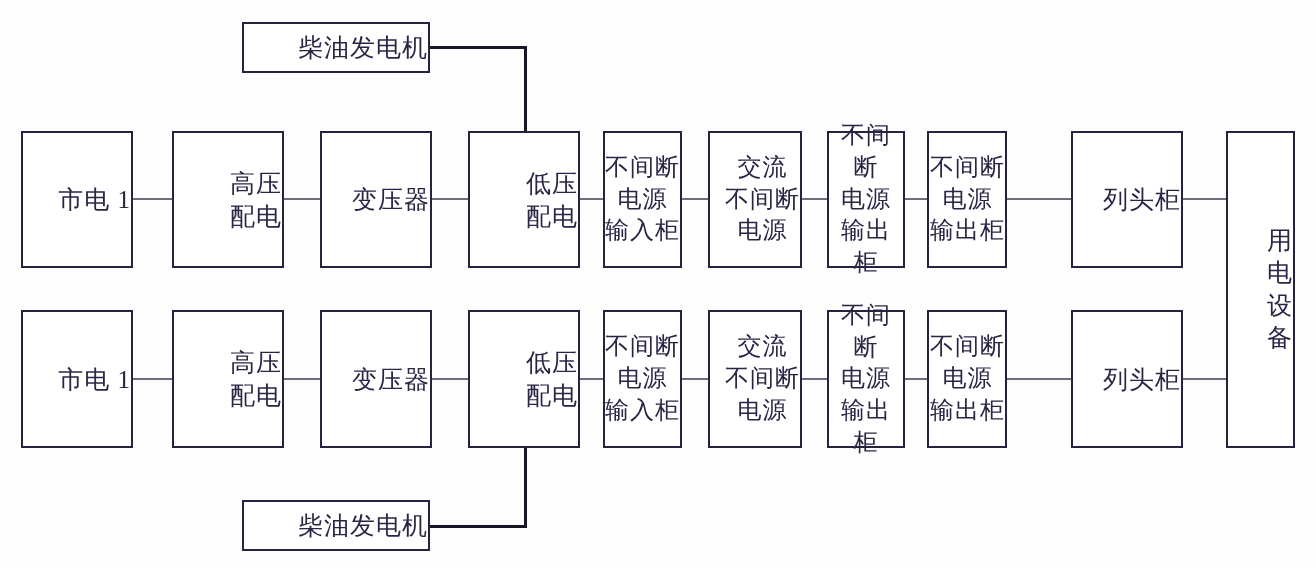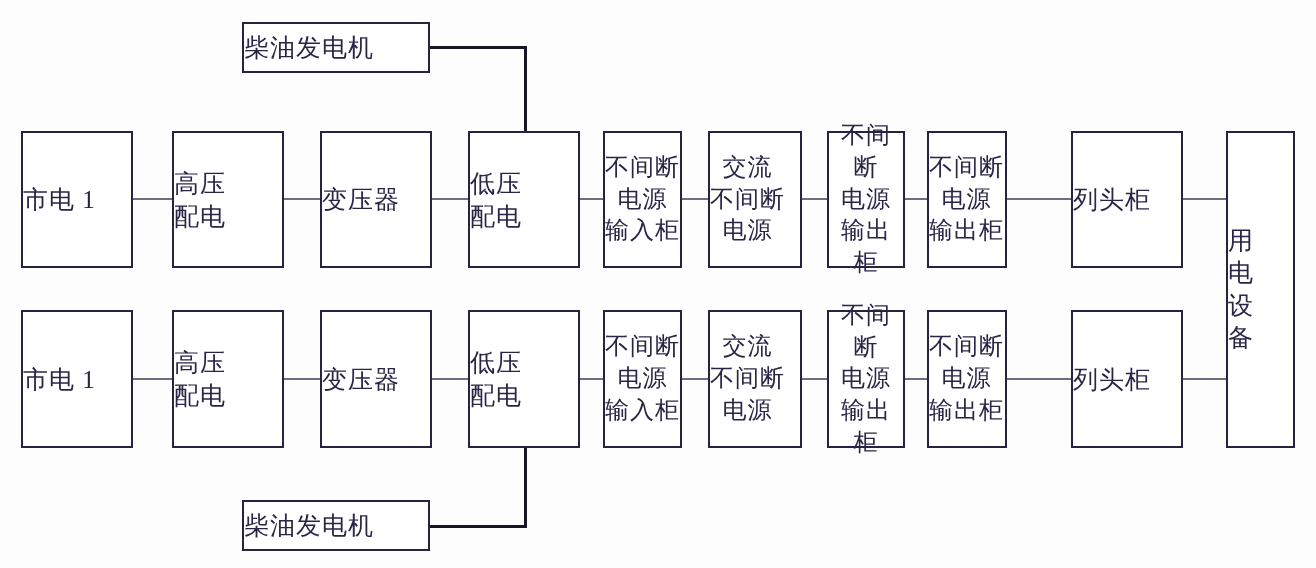--- a/index.html
+++ b/index.html
@@ -15,21 +15,21 @@
     font-family: "Liberation Serif", "DejaVu Serif", serif;
     overflow: hidden;
   }
   .node {
     position: absolute;
     box-sizing: border-box;
     border: 2px solid #262240;
     background: #ffffff;
     display: flex;
     align-items: center;
-    justify-content: flex-start;
+    justify-content: flex-end;
     text-align: center;
     color: #2b2545;
     font-size: 25px;
     line-height: 1.32;
     letter-spacing: 1px;
     white-space: pre-line;
     -webkit-font-smoothing: antialiased;
   }
   .node.thin {
     border-width: 2px;

